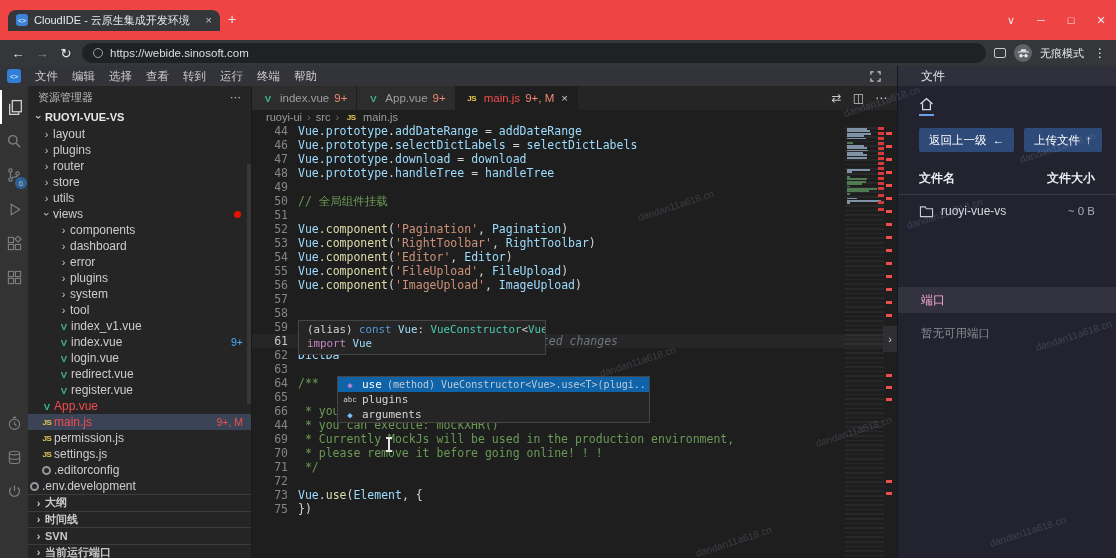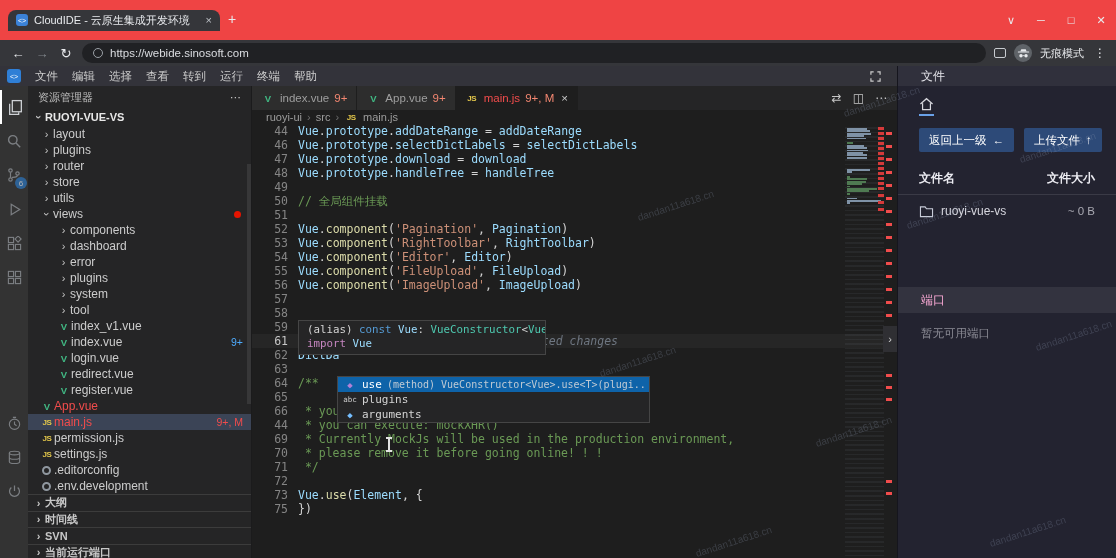--- a/index.html
+++ b/index.html
@@ -347,21 +347,21 @@
               <span class="tlabel">permission.js</span>
             </div>
             <div class="trow" style="padding-left: 12px;">
               <span class="ic-js">JS</span>
               <span class="tlabel">settings.js</span>
             </div>
             <div class="trow" style="padding-left: 12px;">
               <span class="ic-gear"></span>
               <span class="tlabel">.editorconfig</span>
             </div>
-            <div class="trow" style="padding-left: 12px;">
+            <div class="trow" style="">
               <span class="ic-gear"></span>
               <span class="tlabel">.env.development</span>
             </div>
           </div>
         <div class="sections" id="sections">
             <div class="sect">
               <span class="chev">›</span>
               <span>大纲</span>
             </div>
             <div class="sect">

